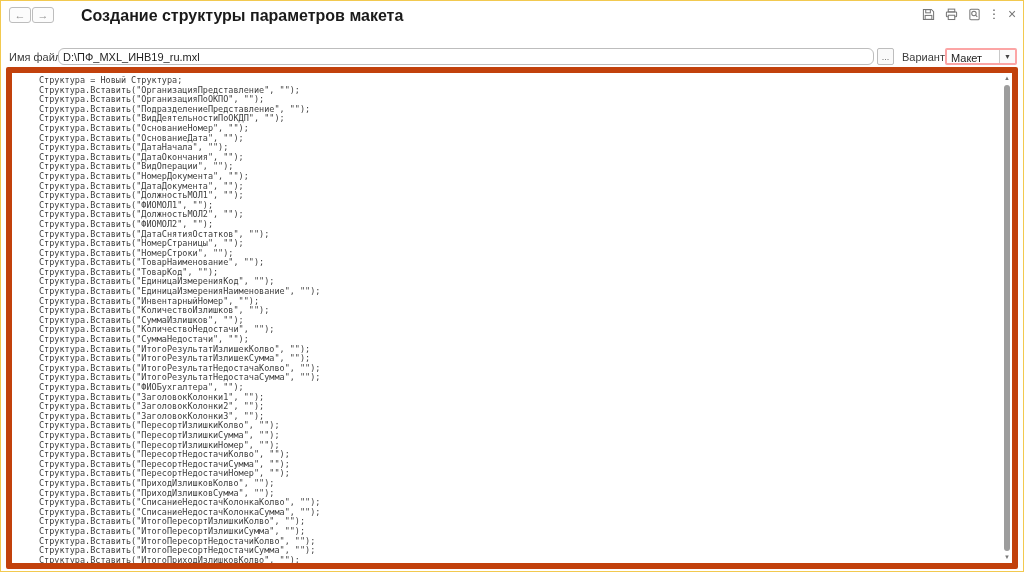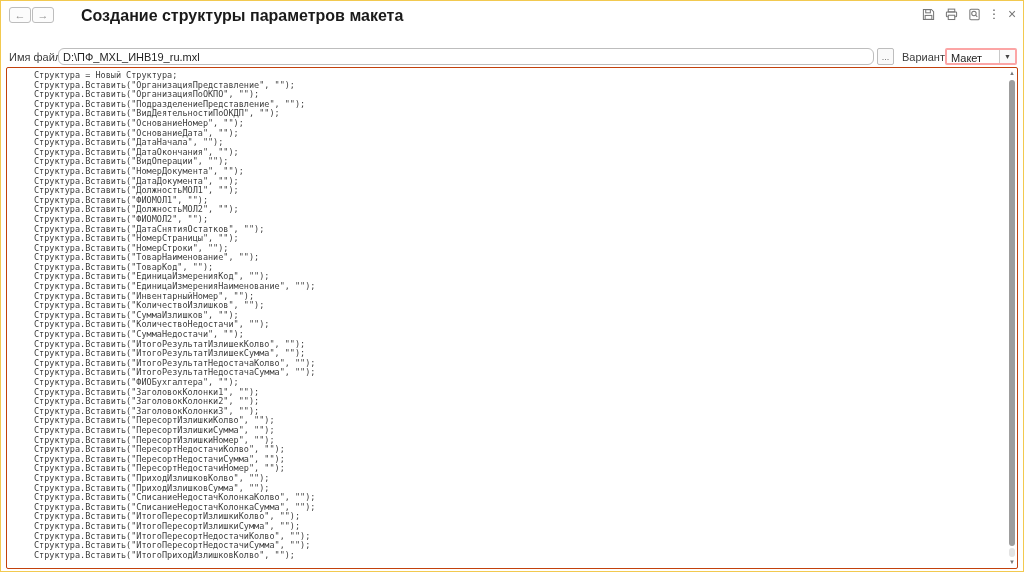--- a/index.html
+++ b/index.html
@@ -69,21 +69,21 @@
   }
   .variant-value { flex: 1; font-size: 11px; color: #1f1f1f; padding: 2px 4px; white-space: nowrap; overflow: hidden; }
   .variant-arrow {
     width: 16px; border-left: 1px solid #c9c9c9; background: #fafafa;
     font-size: 7px; color: #444; display: flex; align-items: center; justify-content: center;
   }
 
   
   .code-panel {
     position: absolute; left: 5px; right: 5px; top: 66px; bottom: 2px;
-    border: 1px solid #c2410c; border-radius: 2px; background: #fff;
+    border: 6px solid #c2410c; border-radius: 2px; background: #fff;
     overflow: hidden;
   }
   .code-lines {
     position: absolute; left: 0; top: 3px; right: 12px; bottom: 0;
     padding-left: 27px;
     font-family: "DejaVu Sans Mono", monospace;
     font-size: 8.5px; line-height: 9.6px; color: #3e3e3e;
     white-space: pre; overflow: hidden;
   }
   .code-line { height: 9.6px; }

